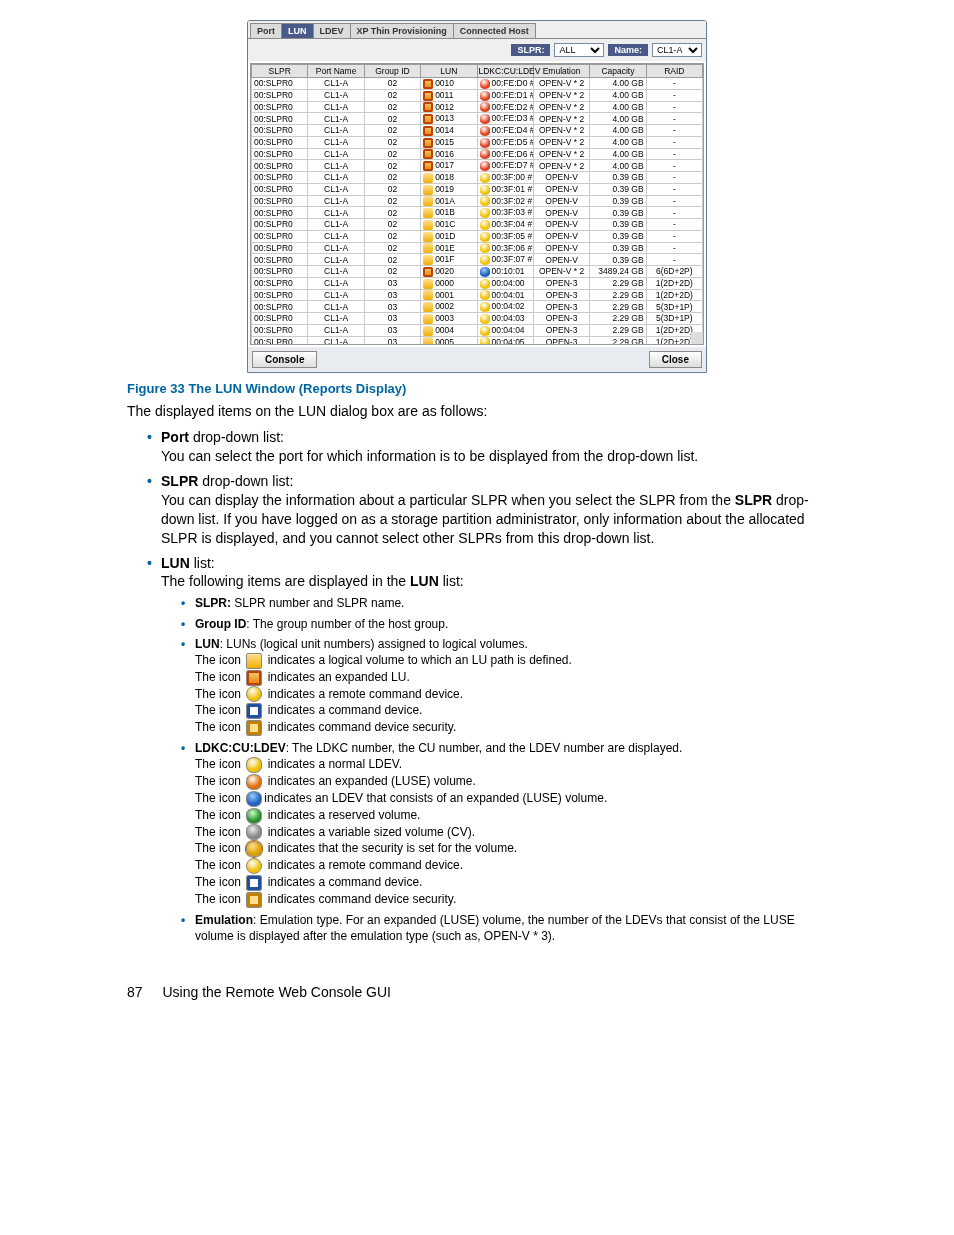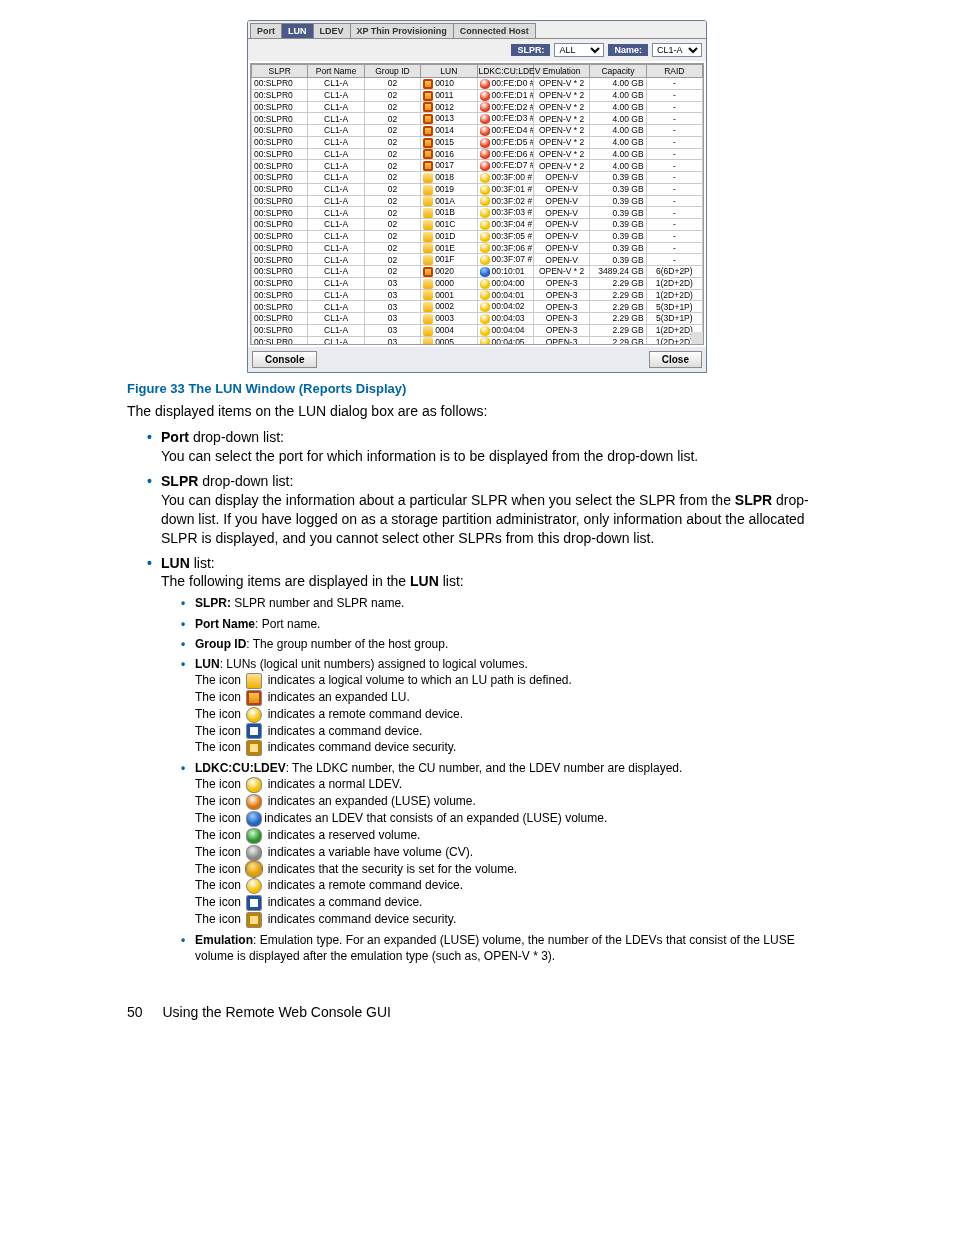--- a/index.html
+++ b/index.html
@@ -340,45 +340,44 @@
     </li>
     <li>
       <b>SLPR</b><span> drop-down list:</span><br>
       <span>You can display the information about a particular SLPR when you select the SLPR from the </span><b>SLPR</b><span> drop-down list. If you have logged on as a storage partition administrator, only information about the allocated SLPR is displayed, and you cannot select other SLPRs from this drop-down list.</span>
     </li>
     <li>
       <b>LUN</b><span> list:</span><br>
       <span>The following items are displayed in the </span><b>LUN</b><span> list:</span>
       <ul class="lvl2">
         <li><b>SLPR:</b><span> SLPR number and SLPR name.</span></li>
-        <li><b>Port Name</b><span>: Port name.</span></li>
         <li><b>Group ID</b><span>: The group number of the host group.</span></li>
         <li>
           <b>LUN</b><span>: LUNs (logical unit numbers) assigned to logical volumes.</span><br>
           <span>The icon </span><span class="icon-inline ii-lu"></span><span> indicates a logical volume to which an LU path is defined.</span><br>
           <span>The icon </span><span class="icon-inline ii-exp"></span><span> indicates an expanded LU.</span><br>
           <span>The icon </span><span class="icon-inline ii-remote"></span><span> indicates a remote command device.</span><br>
           <span>The icon </span><span class="icon-inline ii-cmd"></span><span> indicates a command device.</span><br>
           <span>The icon </span><span class="icon-inline ii-cmdsec"></span><span> indicates command device security.</span>
         </li>
         <li>
           <b>LDKC:CU:LDEV</b><span>: The LDKC number, the CU number, and the LDEV number are displayed.</span><br>
           <span>The icon </span><span class="icon-inline ii-normal"></span><span> indicates a normal LDEV.</span><br>
           <span>The icon </span><span class="icon-inline ii-luse"></span><span> indicates an expanded (LUSE) volume.</span><br>
           <span>The icon </span><span class="icon-inline ii-lusepart"></span><span>indicates an LDEV that consists of an expanded (LUSE) volume.</span><br>
           <span>The icon </span><span class="icon-inline ii-reserved"></span><span> indicates a reserved volume.</span><br>
-          <span>The icon </span><span class="icon-inline ii-cv"></span><span> indicates a variable have volume (CV).</span><br>
+          <span>The icon </span><span class="icon-inline ii-cv"></span><span> indicates a variable sized volume (CV).</span><br>
           <span>The icon </span><span class="icon-inline ii-sec"></span><span> indicates that the security is set for the volume.</span><br>
           <span>The icon </span><span class="icon-inline ii-remote"></span><span> indicates a remote command device.</span><br>
           <span>The icon </span><span class="icon-inline ii-cmd"></span><span> indicates a command device.</span><br>
           <span>The icon </span><span class="icon-inline ii-cmdsec"></span><span> indicates command device security.</span>
         </li>
         <li><b>Emulation</b><span>: Emulation type. For an expanded (LUSE) volume, the number of the LDEVs that consist of the LUSE volume is displayed after the emulation type (such as, OPEN-V * 3).</span></li>
       </ul>
     </li>
   </ul>
 
   <div class="footer">
-    <span class="pageno">50</span>
+    <span class="pageno">87</span>
     <span>Using the Remote Web Console GUI</span>
   </div>
 
 </div>
 
 </body></html>

